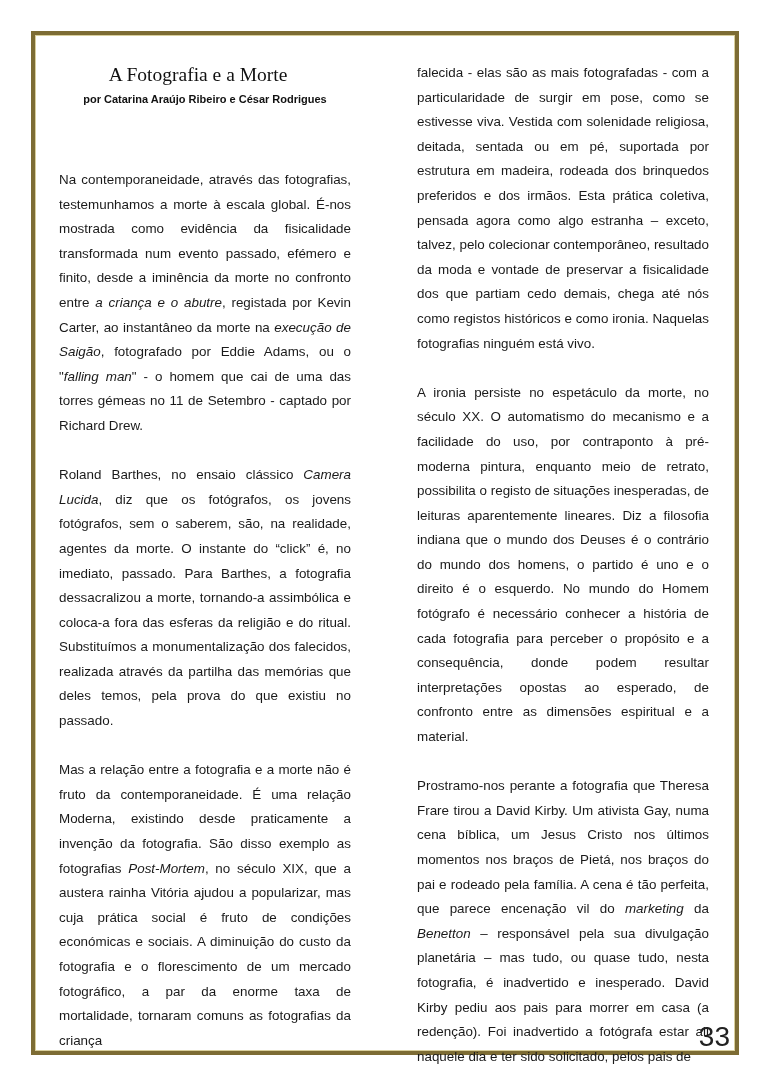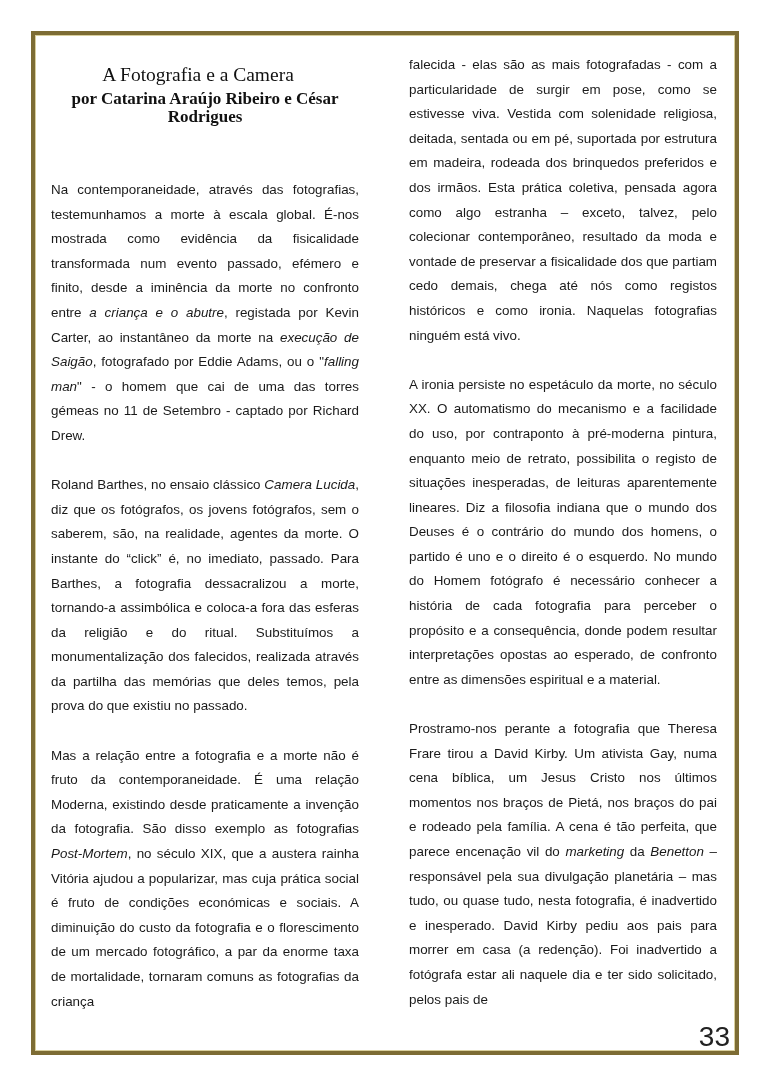--- a/index.html
+++ b/index.html
@@ -27,51 +27,51 @@
     .title {
       font-family: "Liberation Serif", serif;
       font-size: 19.5px;
       text-align: center;
       margin-top: 28px;
       line-height: 24px;
       color: #111;
       padding-right: 14px;
     }
     .byline {
-      font-family: Liberation Serif, serif;
+      font-family: Liberation Sans, sans-serif;
       font-weight: bold;
-      font-size: 17px;
+      font-size: 11px;
       text-align: center;
       margin-top: 3px;
       line-height: 18px;
       color: #111;
     }
     .spacer-top { height: 48px; }
-    p { margin: 4px; }
+    p { margin: 12px; }
     p + p { margin-top: 24.6px; }
     b { font-weight: normal; }
     i { font-style: italic; }
     .page-number {
       position: absolute;
       right: 5px;
       bottom: 0px;
       font-family: "Liberation Sans", sans-serif;
       font-size: 28px;
       line-height: 28px;
       color: #222;
       font-weight: normal;
     }
   </style>
 </head>
 <body>
 
 <div class="frame">
 
   <div class="col col-left">
-    <div class="title">A Fotografia e a Camera</div>
+    <div class="title">A Fotografia e a Morte</div>
     <div class="byline">por Catarina Araújo Ribeiro e César Rodrigues</div>
     <div class="spacer-top"></div>
 
     <p><span>Na contemporaneidade, </span><b>através das fotografias, testemunhamos a morte à escala global</b><span>. É-nos mostrada como evidência da fisicalidade transformada num evento passado, efémero e finito, desde a iminência da morte no confronto entre </span><i>a criança e o abutre</i><span>, registada por Kevin Carter, ao instantâneo da morte na </span><i>execução de Saigão</i><span>, fotografado por Eddie Adams, ou o "</span><i>falling man</i><span>" - o homem que cai de uma das torres gémeas no 11 de Setembro - captado por Richard Drew.</span></p>
 
     <p><b>Roland Barthes, no ensaio clássico </b><b><i>Camera Lucida</i></b><b>, diz que os fotógrafos, os jovens fotógrafos, sem o saberem, são, na realidade, agentes da morte</b><span>. O instante do “click” é, no imediato, passado. Para Barthes, a fotografia dessacralizou a morte, tornando-a assimbólica e coloca-a fora das esferas da religião e do ritual. Substituímos a monumentalização dos falecidos, realizada através da partilha das memórias que deles temos, pela prova do que existiu no passado.</span></p>
 
     <p><span>Mas a relação entre a fotografia e a morte não é fruto da contemporaneidade. É uma relação Moderna, existindo desde praticamente a invenção da fotografia. São disso exemplo as </span><b>fotografias </b><b><i>Post-Mortem</i></b><b>, no século XIX</b><span>, </span><b>que a austera rainha Vitória ajudou a popularizar,</b><span> mas cuja prática social é fruto de condições económicas e sociais. A diminuição do custo da fotografia e o florescimento de um mercado fotográfico, a par da enorme taxa de mortalidade, tornaram comuns as fotografias da criança</span></p>
   </div>
 

